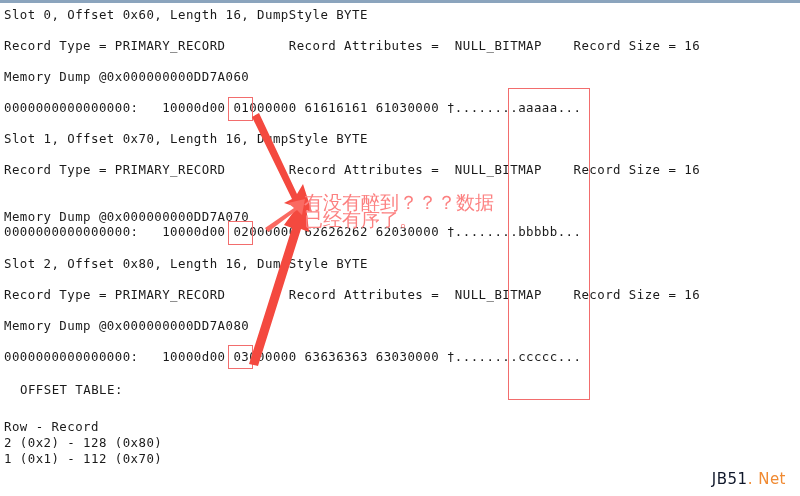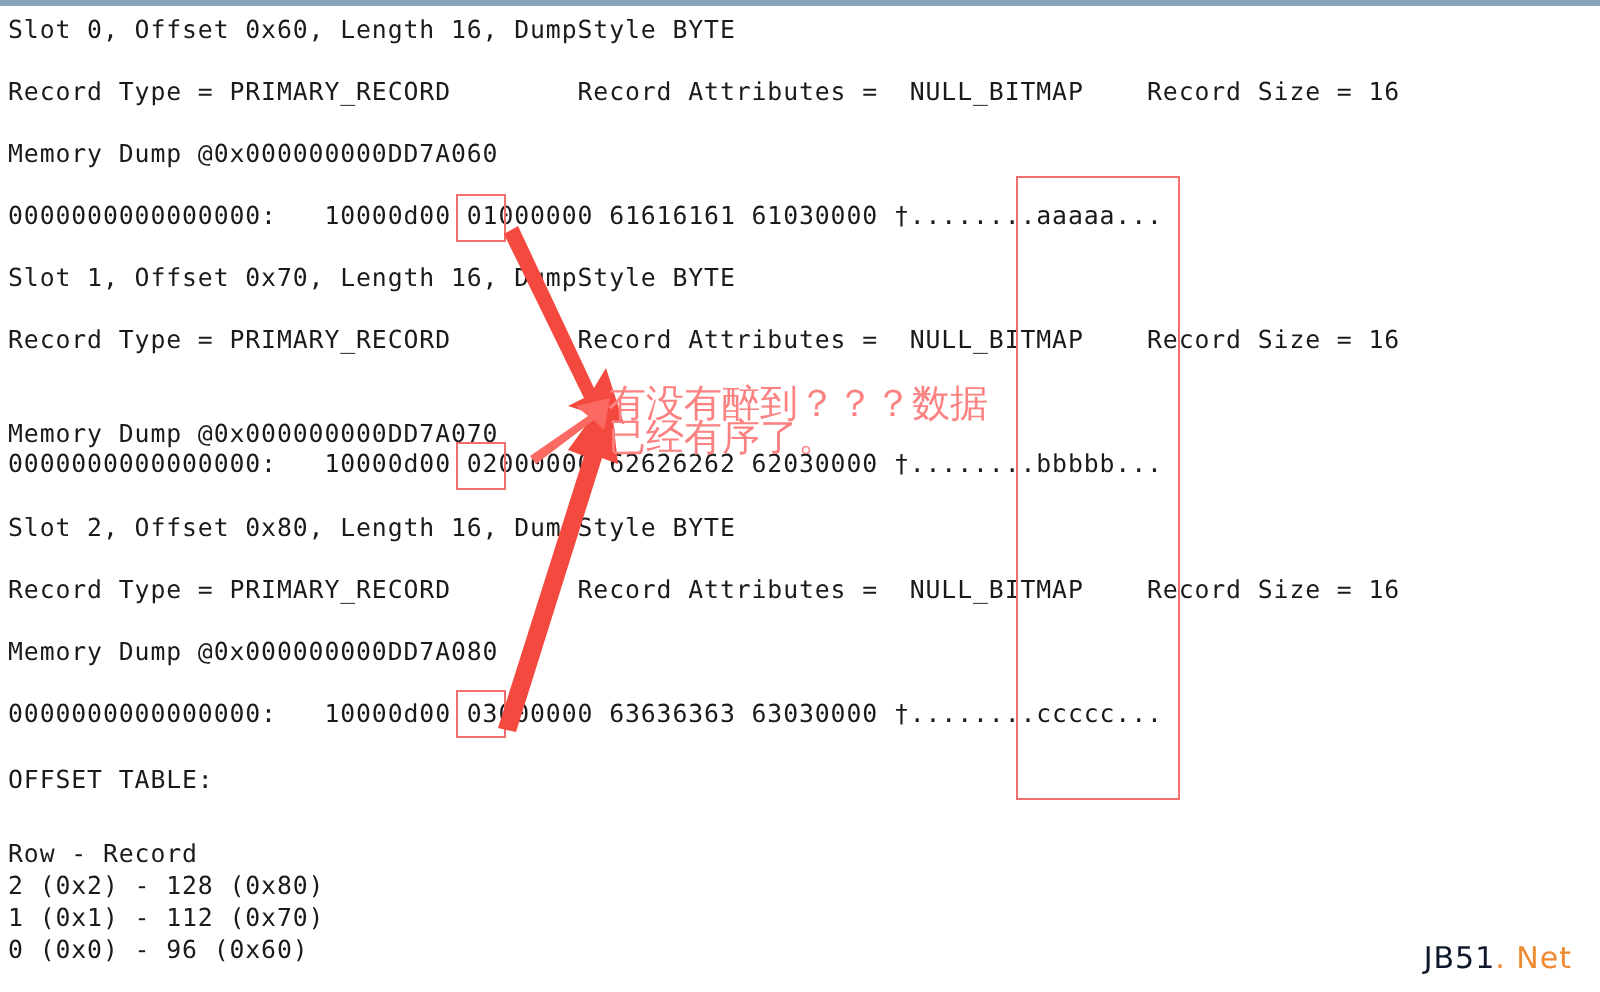--- a/index.html
+++ b/index.html
@@ -97,25 +97,24 @@
   <div class="dump-line" style="top:132px;">Slot 1, Offset 0x70, Length 16, DumpStyle BYTE</div>
   <div class="dump-line" style="top:163px;">Record Type = PRIMARY_RECORD        Record Attributes =  NULL_BITMAP    Record Size = 16</div>
   <div class="dump-line" style="top:194px;margin-top:16px;">Memory Dump @0x000000000DD7A070</div>
   <div class="dump-line" style="top:225px;">0000000000000000:   10000d00 02000000 62626262 62030000 †........bbbbb...</div>
 
   <div class="dump-line" style="top:257px;">Slot 2, Offset 0x80, Length 16, DumpStyle BYTE</div>
   <div class="dump-line" style="top:288px;">Record Type = PRIMARY_RECORD        Record Attributes =  NULL_BITMAP    Record Size = 16</div>
   <div class="dump-line" style="top:319px;">Memory Dump @0x000000000DD7A080</div>
   <div class="dump-line" style="top:350px;">0000000000000000:   10000d00 03000000 63636363 63030000 †........ccccc...</div>
 
-  <div class="dump-line" style="top:383px;">OFFSET TABLE:</div>
+  <div class="dump-line" style="top:383px;margin-left:16px;">OFFSET TABLE:</div>
   <div class="dump-line tight" style="top:419px;">Row - Record</div>
   <div class="dump-line tight" style="top:435px;">2 (0x2) - 128 (0x80)</div>
   <div class="dump-line tight" style="top:451px;">1 (0x1) - 112 (0x70)</div>
-  <div class="dump-line tight" style="top:467px;">0 (0x0) - 96 (0x60)</div>
 
   <div class="redbox" style="left:228px; top:97px;  width:25px; height:24px;"></div>
   <div class="redbox" style="left:228px; top:221px; width:25px; height:24px;"></div>
   <div class="redbox" style="left:228px; top:345px; width:25px; height:24px;"></div>
 
   <div class="tall-redbox" style="left:508px; top:88px; width:82px; height:312px;"></div>
 
   <svg class="arrow-layer" viewBox="0 0 800 496">
 
     <g>

